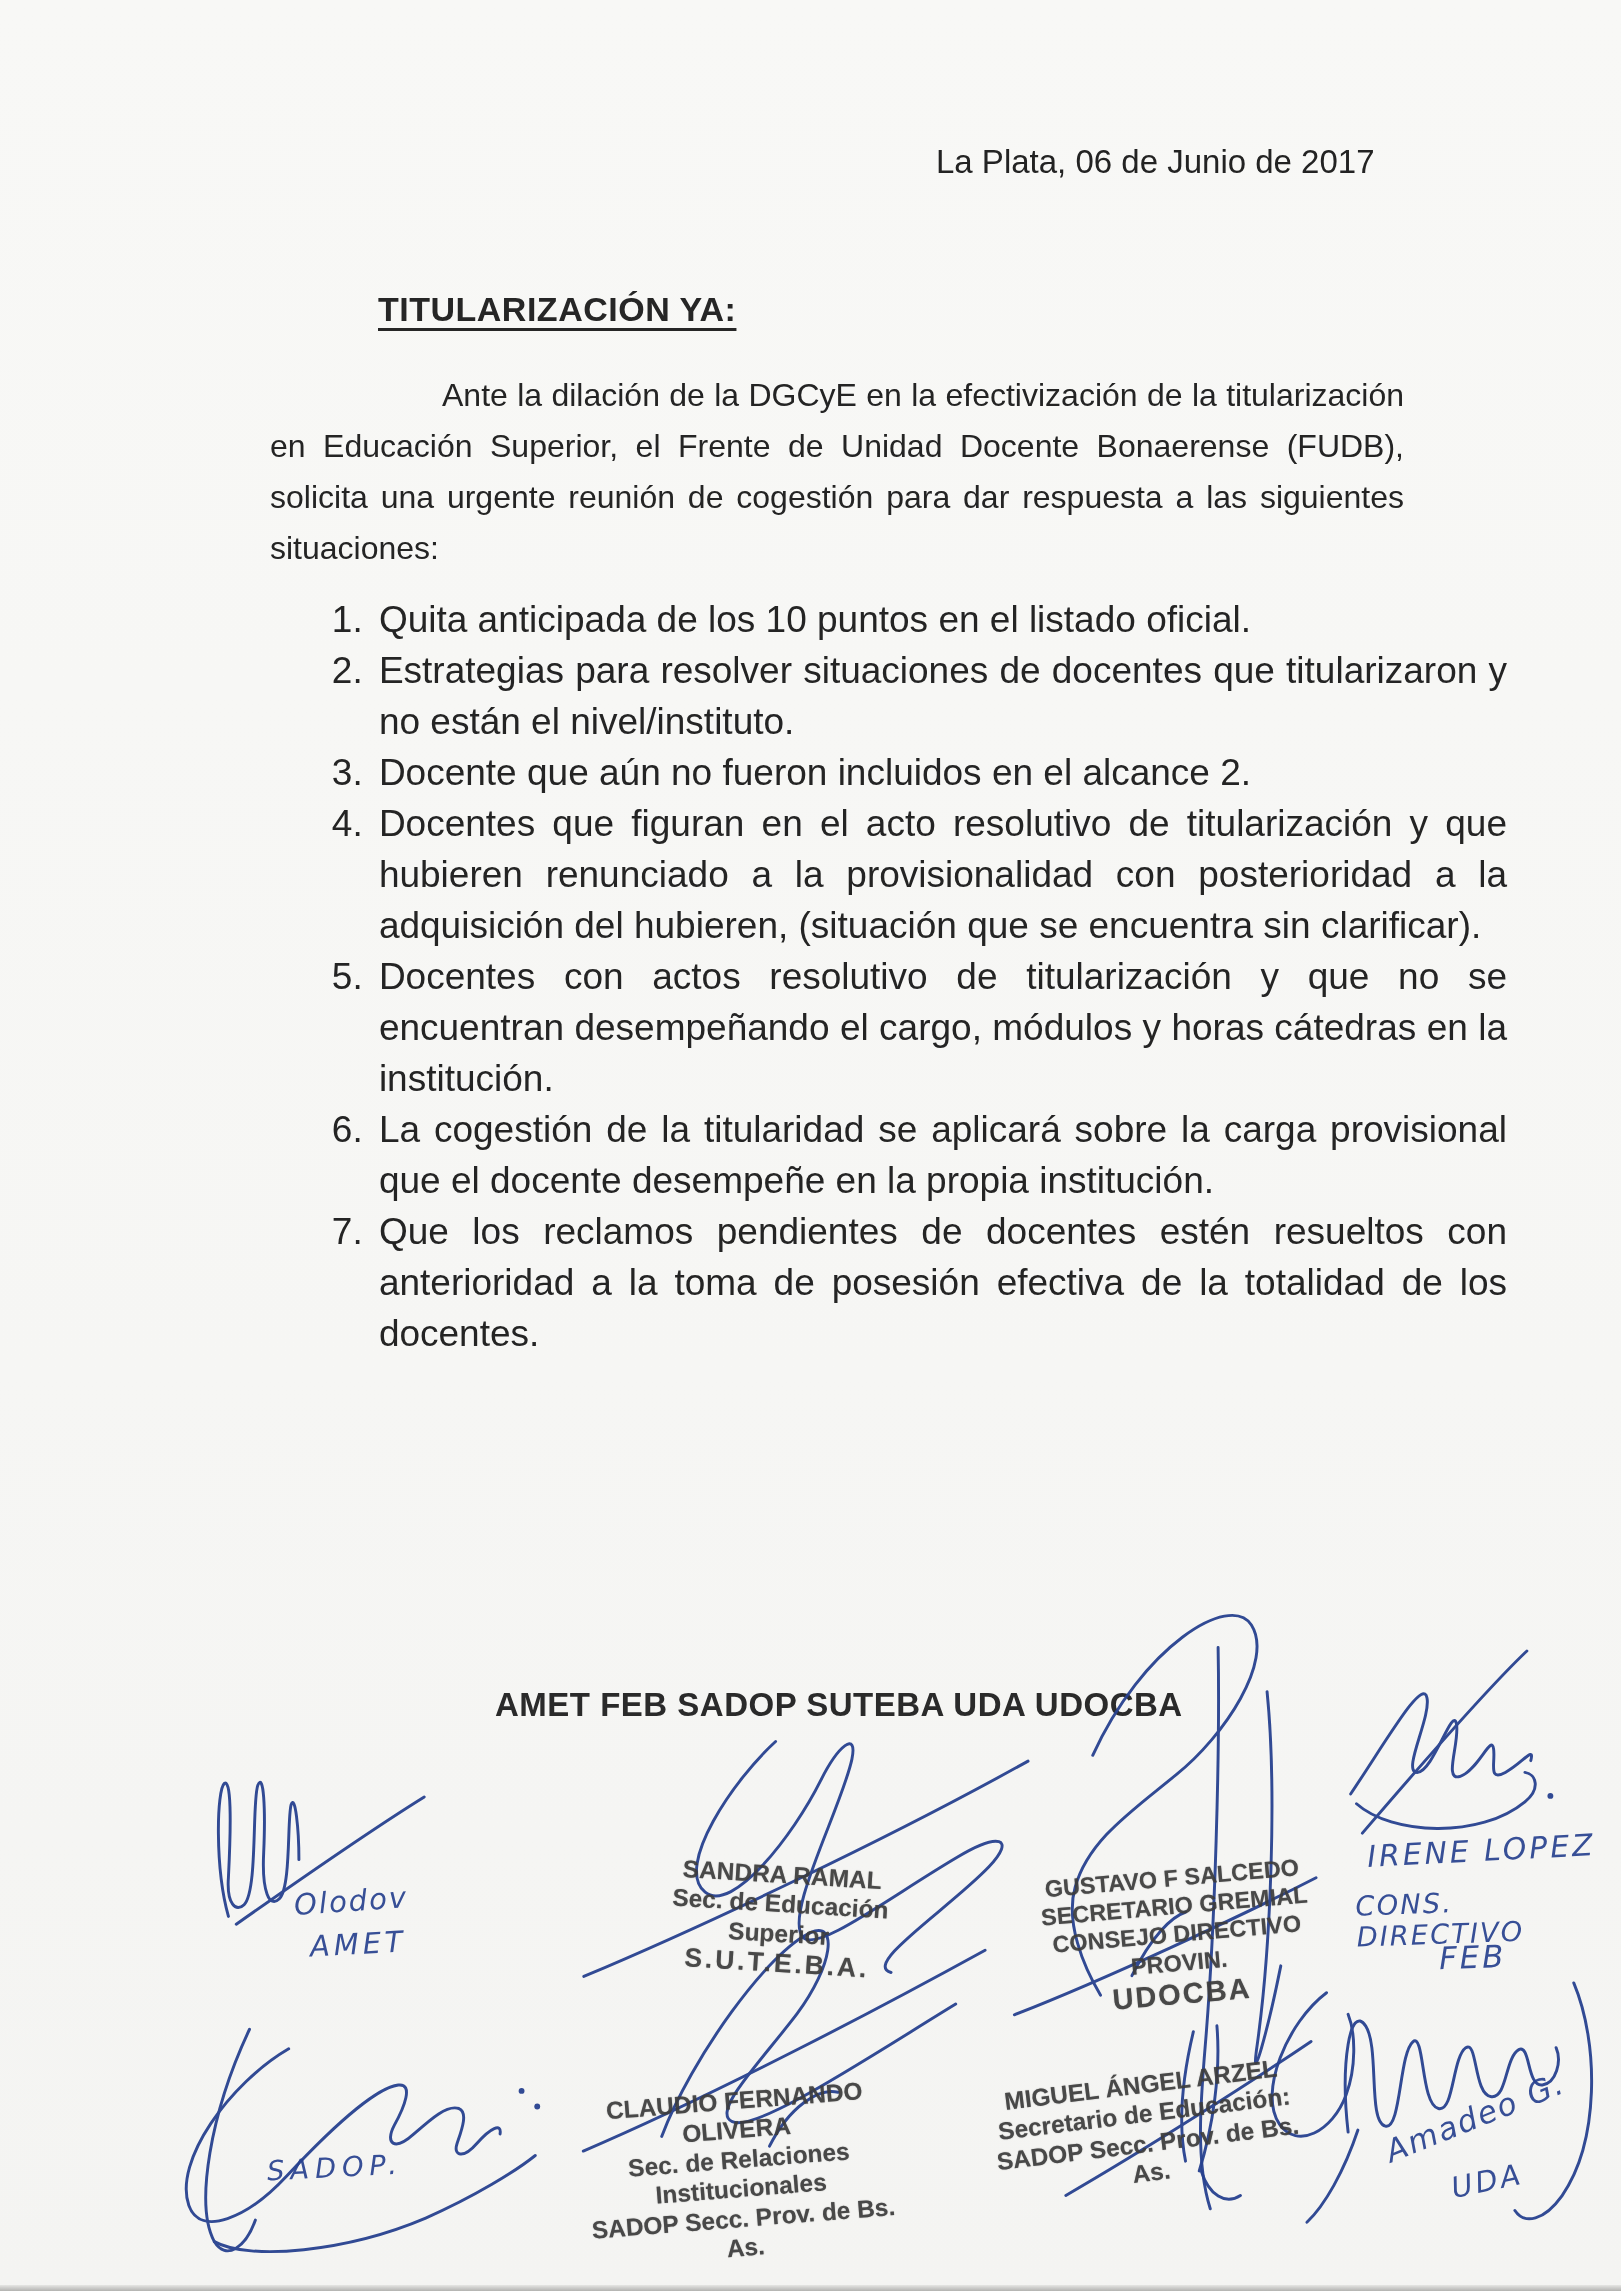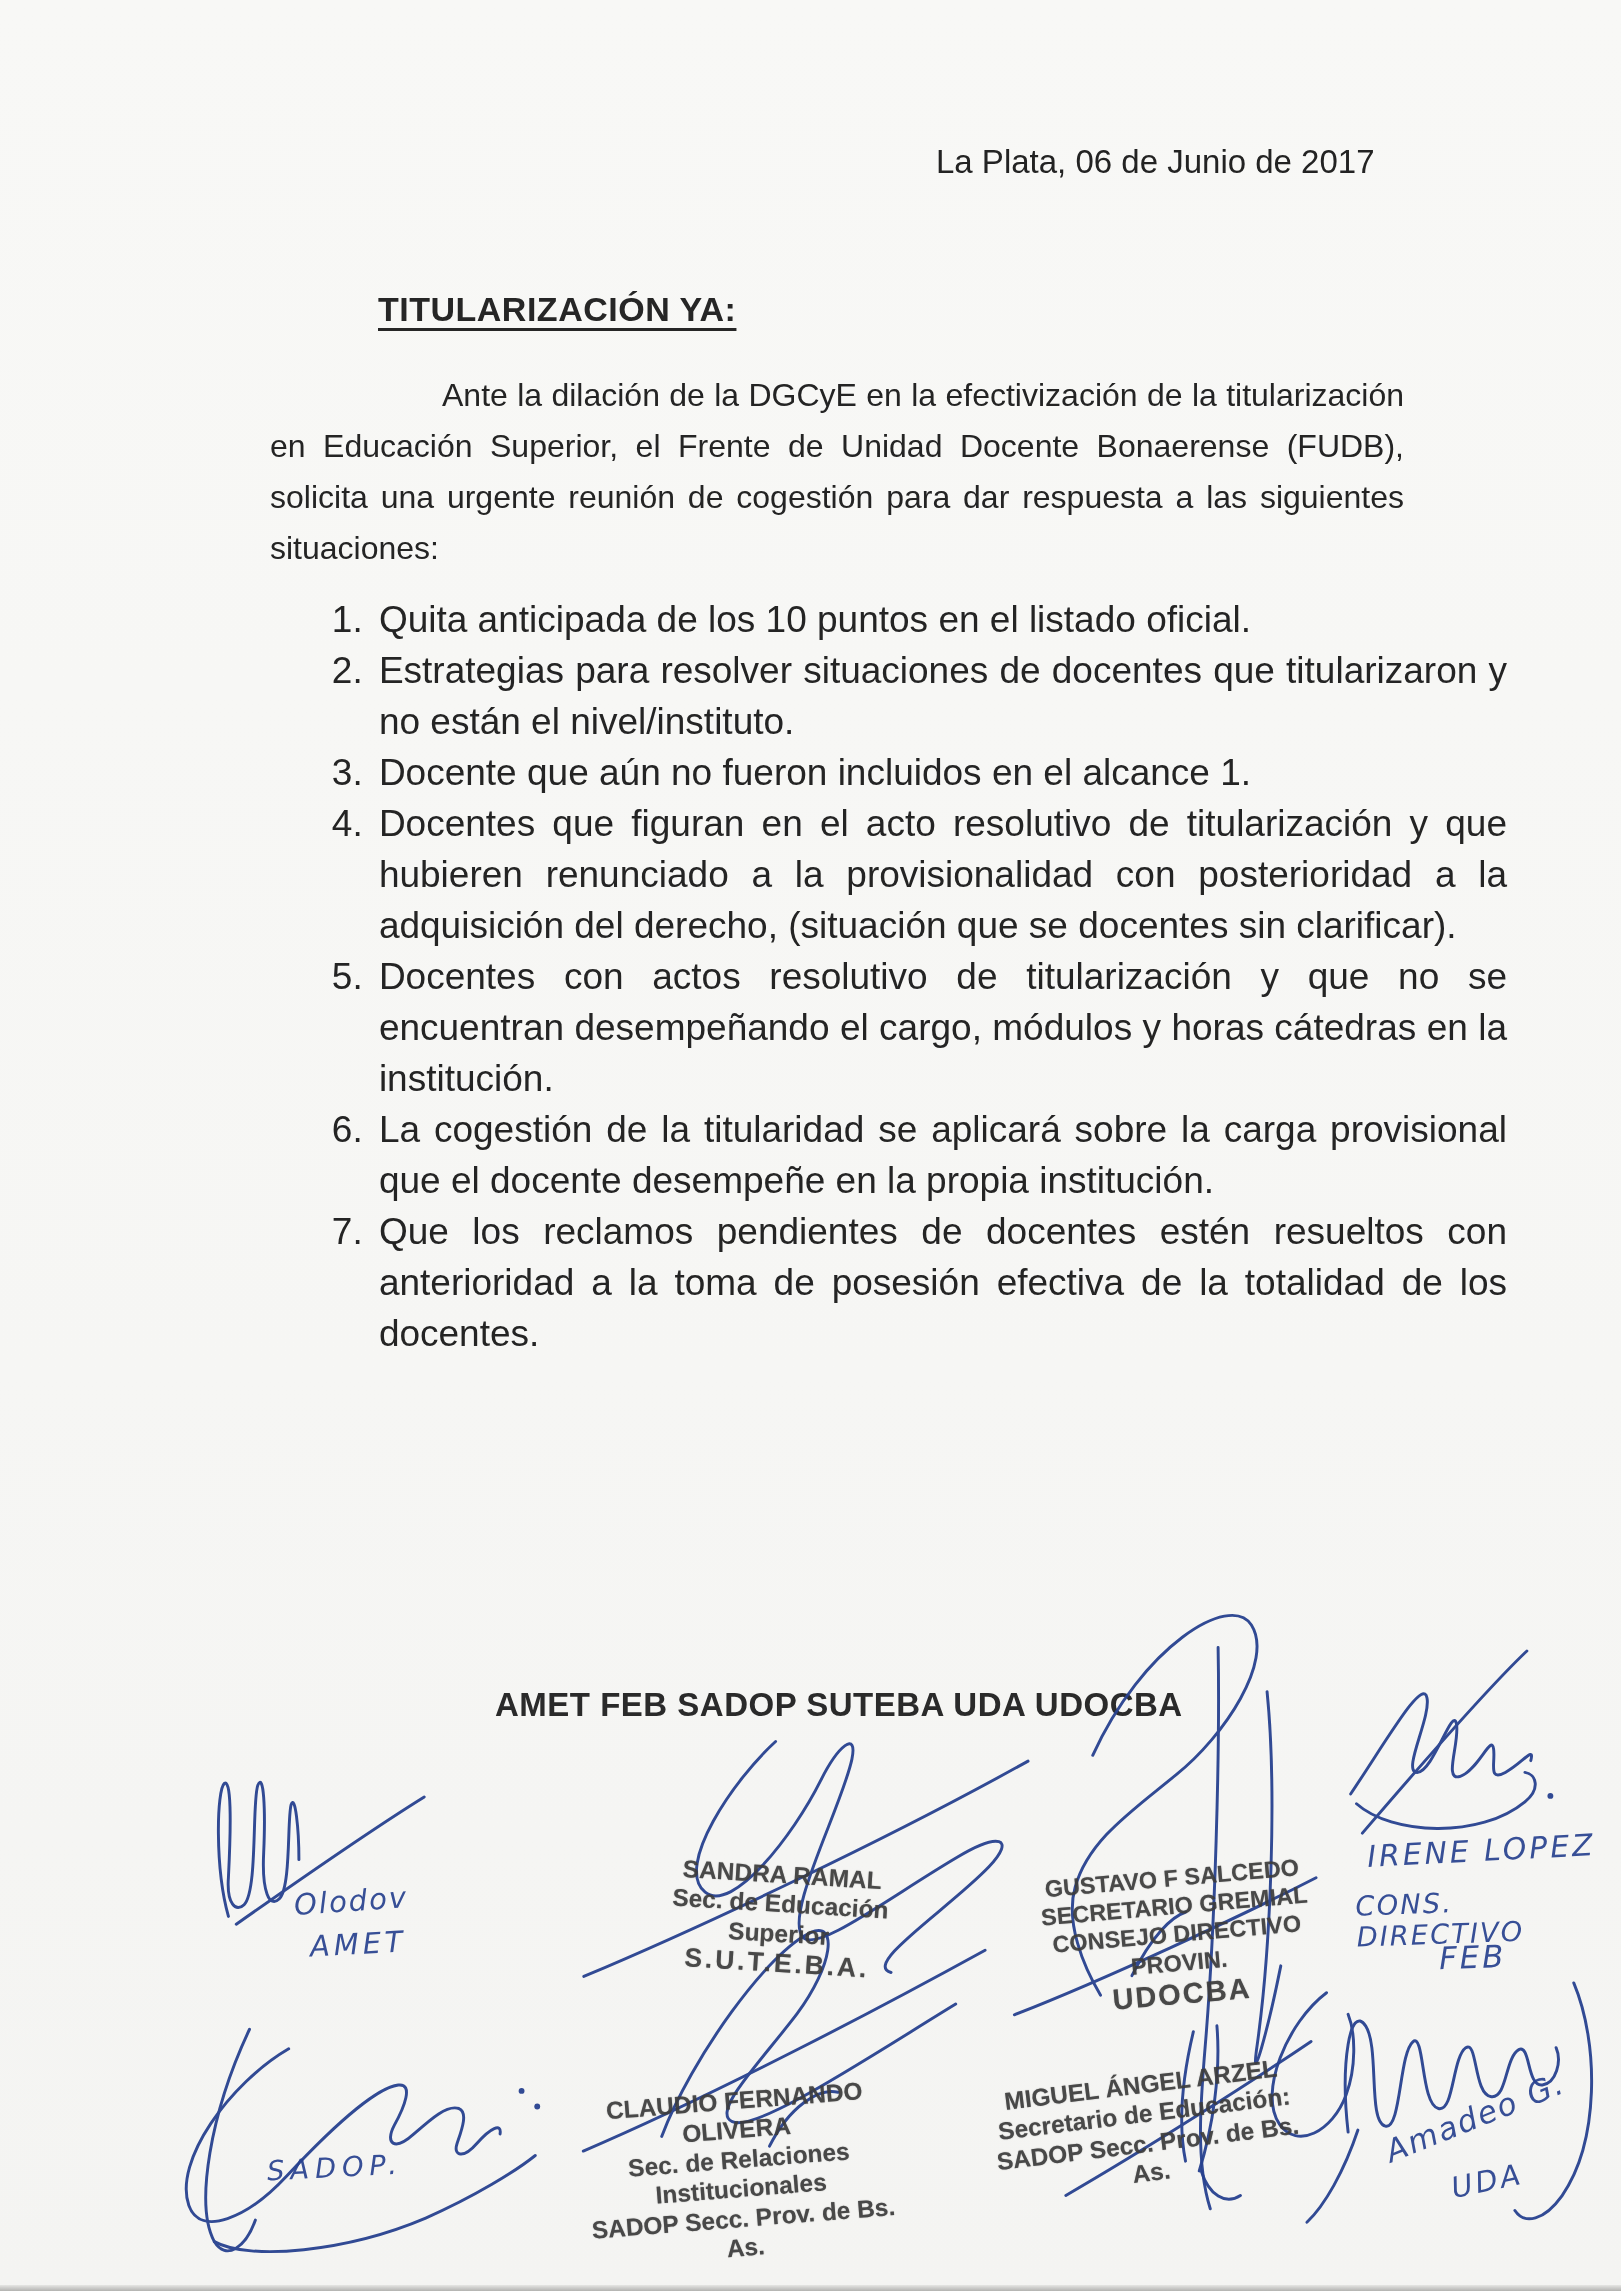--- a/index.html
+++ b/index.html
@@ -77,22 +77,22 @@
 
   <div class="date-line">La Plata, 06 de Junio de 2017</div>
 
   <div class="doc-title">TITULARIZACIÓN YA:</div>
 
   <div class="intro-para">Ante la dilación de la DGCyE en la efectivización de la titularización en Educación Superior, el Frente de Unidad Docente Bonaerense (FUDB), solicita una urgente reunión de cogestión para dar respuesta a las siguientes situaciones:</div>
 
   <ol class="demands-list">
     <li>Quita anticipada de los 10 puntos en el listado oficial.</li>
     <li>Estrategias para resolver situaciones de docentes que titularizaron y no están el nivel/instituto.</li>
-    <li>Docente que aún no fueron incluidos en el alcance 1.</li>
-    <li>Docentes que figuran en el acto resolutivo de titularización y que hubieren renunciado a la provisionalidad con posterioridad a la adquisición del derecho, (situación que se docentes sin clarificar).</li>
+    <li>Docente que aún no fueron incluidos en el alcance 2.</li>
+    <li>Docentes que figuran en el acto resolutivo de titularización y que hubieren renunciado a la provisionalidad con posterioridad a la adquisición del hubieren, (situación que se encuentra sin clarificar).</li>
     <li>Docentes con actos resolutivo de titularización y que no se encuentran desempeñando el cargo, módulos y horas cátedras en la institución.</li>
     <li>La cogestión de la titularidad se aplicará sobre la carga provisional que el docente desempeñe en la propia institución.</li>
     <li>Que los reclamos pendientes de docentes estén resueltos con anterioridad a la toma de posesión efectiva de la totalidad de los docentes.</li>
   </ol>
 
 
   <div class="unions-line">AMET FEB SADOP SUTEBA UDA UDOCBA</div>
 
   <div class="ink" style="left:201px; top:1750px;">
     <svg width="235" height="186" viewBox="0 0 240 190">

